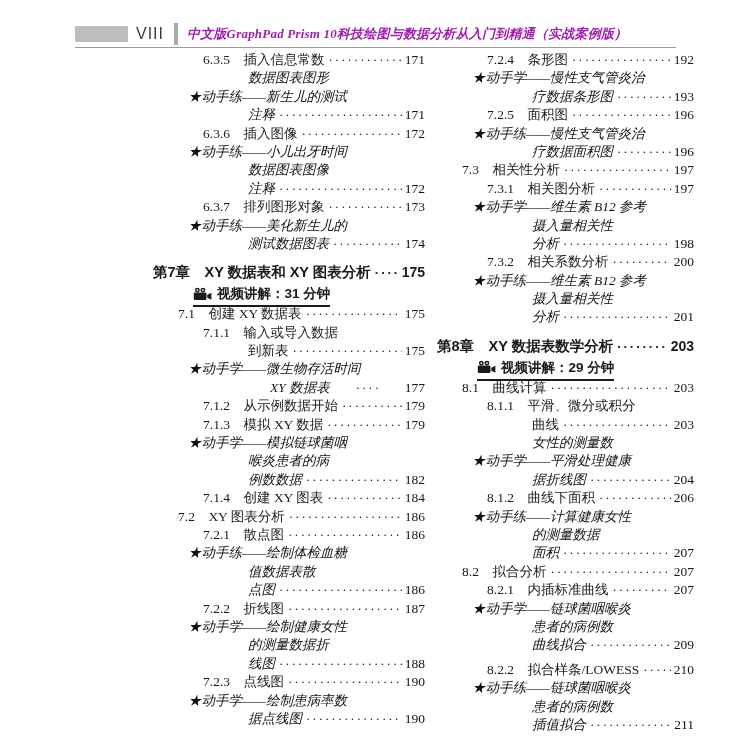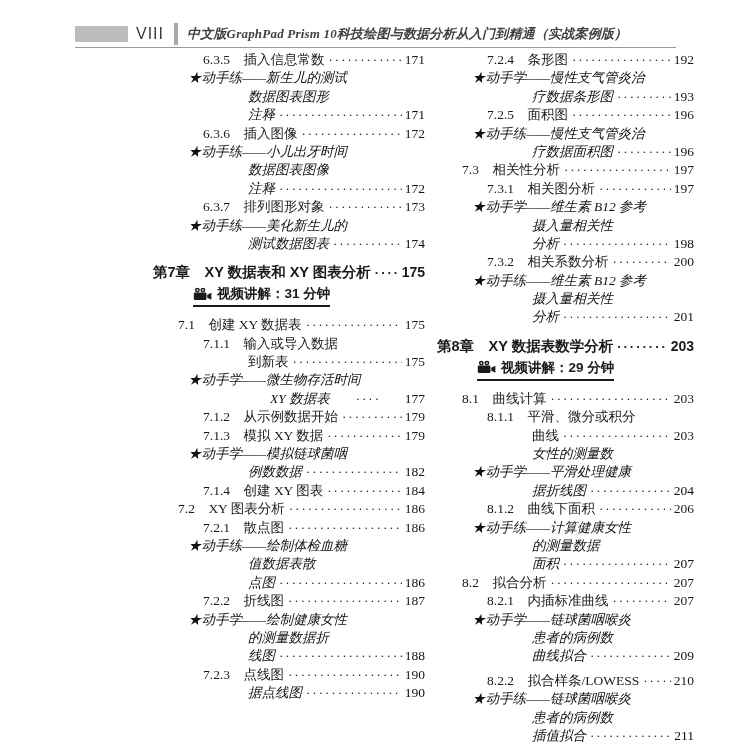--- a/index.html
+++ b/index.html
@@ -6,21 +6,21 @@
   .page{position:relative;width:750px;height:750px;background:#ffffff;overflow:hidden;
         font-family:"Liberation Serif","DejaVu Serif",serif;color:#1a1a1a;}
 
   
   .runhead{position:absolute;left:75px;top:22px;width:601px;height:24px;
            display:flex;align-items:center;}
   .folio-bar{width:53px;height:16px;background:#bdbdbd;}
   .folio{font-family:"Liberation Sans","DejaVu Sans",sans-serif;font-size:16px;
          color:#3a3a3a;margin:0 10px 0 8px;letter-spacing:1px;}
   .head-divider{width:4px;height:22px;background:#a9a9a9;margin-right:9px;}
-  .head-title{font-style:italic;font-weight:bold;font-size:13px;color:#404040;
+  .head-title{font-style:italic;font-weight:bold;font-size:13px;color:#a21caf;
               white-space:nowrap;letter-spacing:.2px;}
   .head-rule{position:absolute;left:75px;top:47px;width:601px;height:1px;background:#9a9a9a;}
 
   
   .toc-wrap{position:absolute;left:153px;top:51px;display:flex;}
   .col{display:flex;flex-direction:column;}
   .col-left{width:272px;margin-right:12px;}
   .col-right{width:257px;}
 
   .toc-line{display:flex;align-items:baseline;height:18.4px;line-height:18.4px;
@@ -34,21 +34,21 @@
   .ln-star{font-style:italic;color:#111;}
   .ln-star .pg{font-style:normal;}
   .ln-chapter{font-family:"Liberation Sans","DejaVu Sans",sans-serif;
               font-weight:bold;font-size:14.5px;height:22px;line-height:22px;}
   .ln-chapter .pg{font-size:14px;font-weight:bold;}
   .gap-top{margin-top:8px;}
   .gap-top-sm{margin-top:6px;}
 
   .ln-video{font-family:"Liberation Sans","DejaVu Sans",sans-serif;
             font-weight:bold;font-size:13.5px;height:21px;line-height:21px;
-            margin-bottom:12px;}
+            margin-bottom:1px;}
   .video-wrap{display:inline-flex;align-items:center;gap:5px;
               border-bottom:2px solid #1a1a1a;padding-bottom:1px;}
   .vicon{display:inline-flex;align-items:center;}
   .vicon svg{display:block;}
 
   
   .ind0{padding-left:0;}
   .ind1{padding-left:25px;}
   .ind2{padding-left:50px;}
   .ind3{padding-left:95px;}
@@ -69,25 +69,25 @@
   </div>
   <div class="head-rule"></div>
 
   <div class="toc-wrap">
     <div class="col col-left" id="col-left">
         <div class="toc-line ln-num ind2">
           <span class="t">6.3.5　插入信息常数</span>
           <span class="leader">··························································································</span>
           <span class="pg">171</span>
         </div>
+        <div class="toc-line ln-star ind3">
+          <span class="t">数据图表图形</span>
+        </div>
         <div class="toc-line ln-star ind5">
           <span class="t">★动手练——新生儿的测试</span>
-        </div>
-        <div class="toc-line ln-star ind3">
-          <span class="t">数据图表图形</span>
         </div>
         <div class="toc-line ln-star ind3">
           <span class="t">注释</span>
           <span class="leader">··························································································</span>
           <span class="pg">171</span>
         </div>
         <div class="toc-line ln-num ind2">
           <span class="t">6.3.6　插入图像</span>
           <span class="leader">··························································································</span>
           <span class="pg">172</span>
@@ -164,20 +164,23 @@
         </div>
         <div class="toc-line ln-num ind2">
           <span class="t">7.1.3　模拟 XY 数据</span>
           <span class="leader">··························································································</span>
           <span class="pg">179</span>
         </div>
         <div class="toc-line ln-star ind5">
           <span class="t">★动手学——模拟链球菌咽</span>
         </div>
         <div class="toc-line ln-star ind3">
+          <span class="t">喉炎患者的病</span>
+        </div>
+        <div class="toc-line ln-star ind3">
           <span class="t">例数数据</span>
           <span class="leader">··························································································</span>
           <span class="pg">182</span>
         </div>
         <div class="toc-line ln-num ind2">
           <span class="t">7.1.4　创建 XY 图表</span>
           <span class="leader">··························································································</span>
           <span class="pg">184</span>
         </div>
         <div class="toc-line ln-num ind1">
@@ -214,20 +217,23 @@
         </div>
         <div class="toc-line ln-star ind3">
           <span class="t">线图</span>
           <span class="leader">··························································································</span>
           <span class="pg">188</span>
         </div>
         <div class="toc-line ln-num ind2">
           <span class="t">7.2.3　点线图</span>
           <span class="leader">··························································································</span>
           <span class="pg">190</span>
+        </div>
+        <div class="toc-line ln-star ind5">
+          <span class="t">★动手学——绘制患病率数</span>
         </div>
         <div class="toc-line ln-star ind3">
           <span class="t">据点线图</span>
           <span class="leader">··························································································</span>
           <span class="pg">190</span>
         </div>
       </div>
     <div class="col col-right" id="col-right">
         <div class="toc-line ln-num ind2">
           <span class="t">7.2.4　条形图</span>

